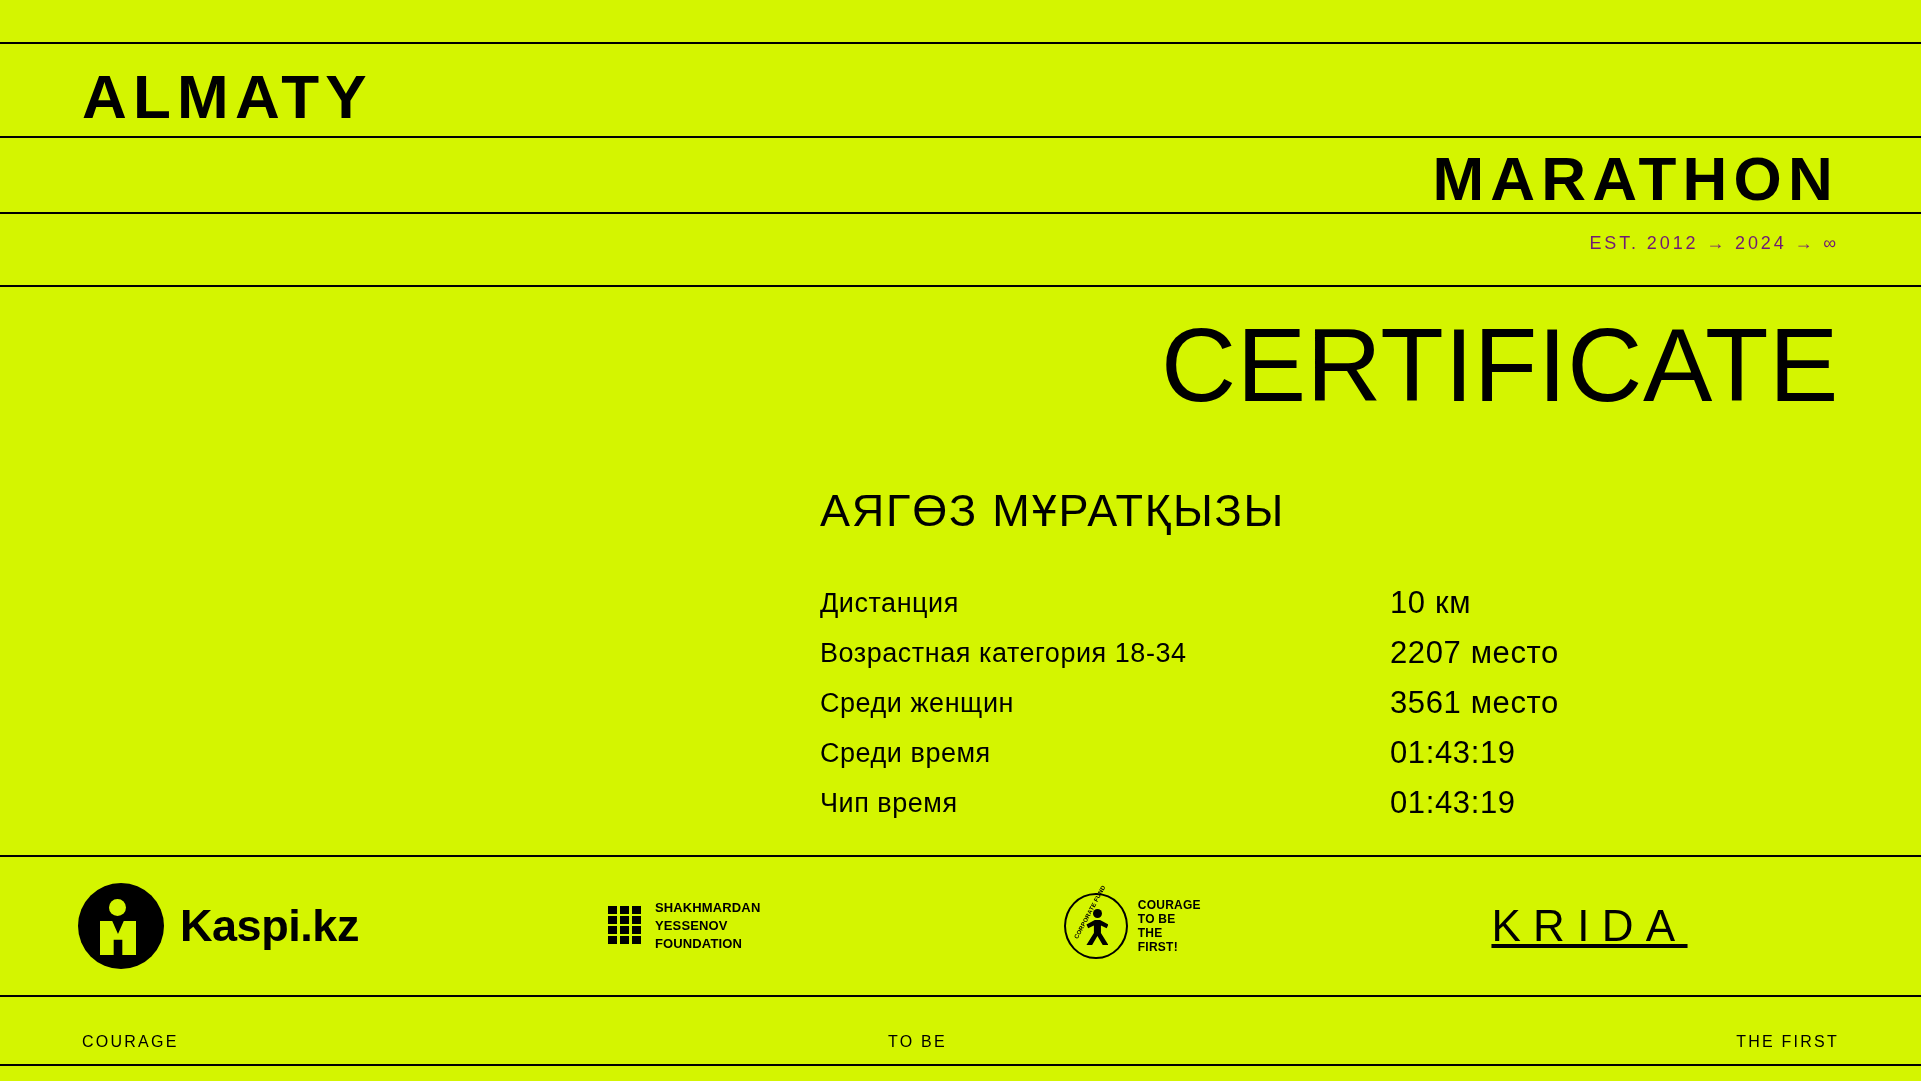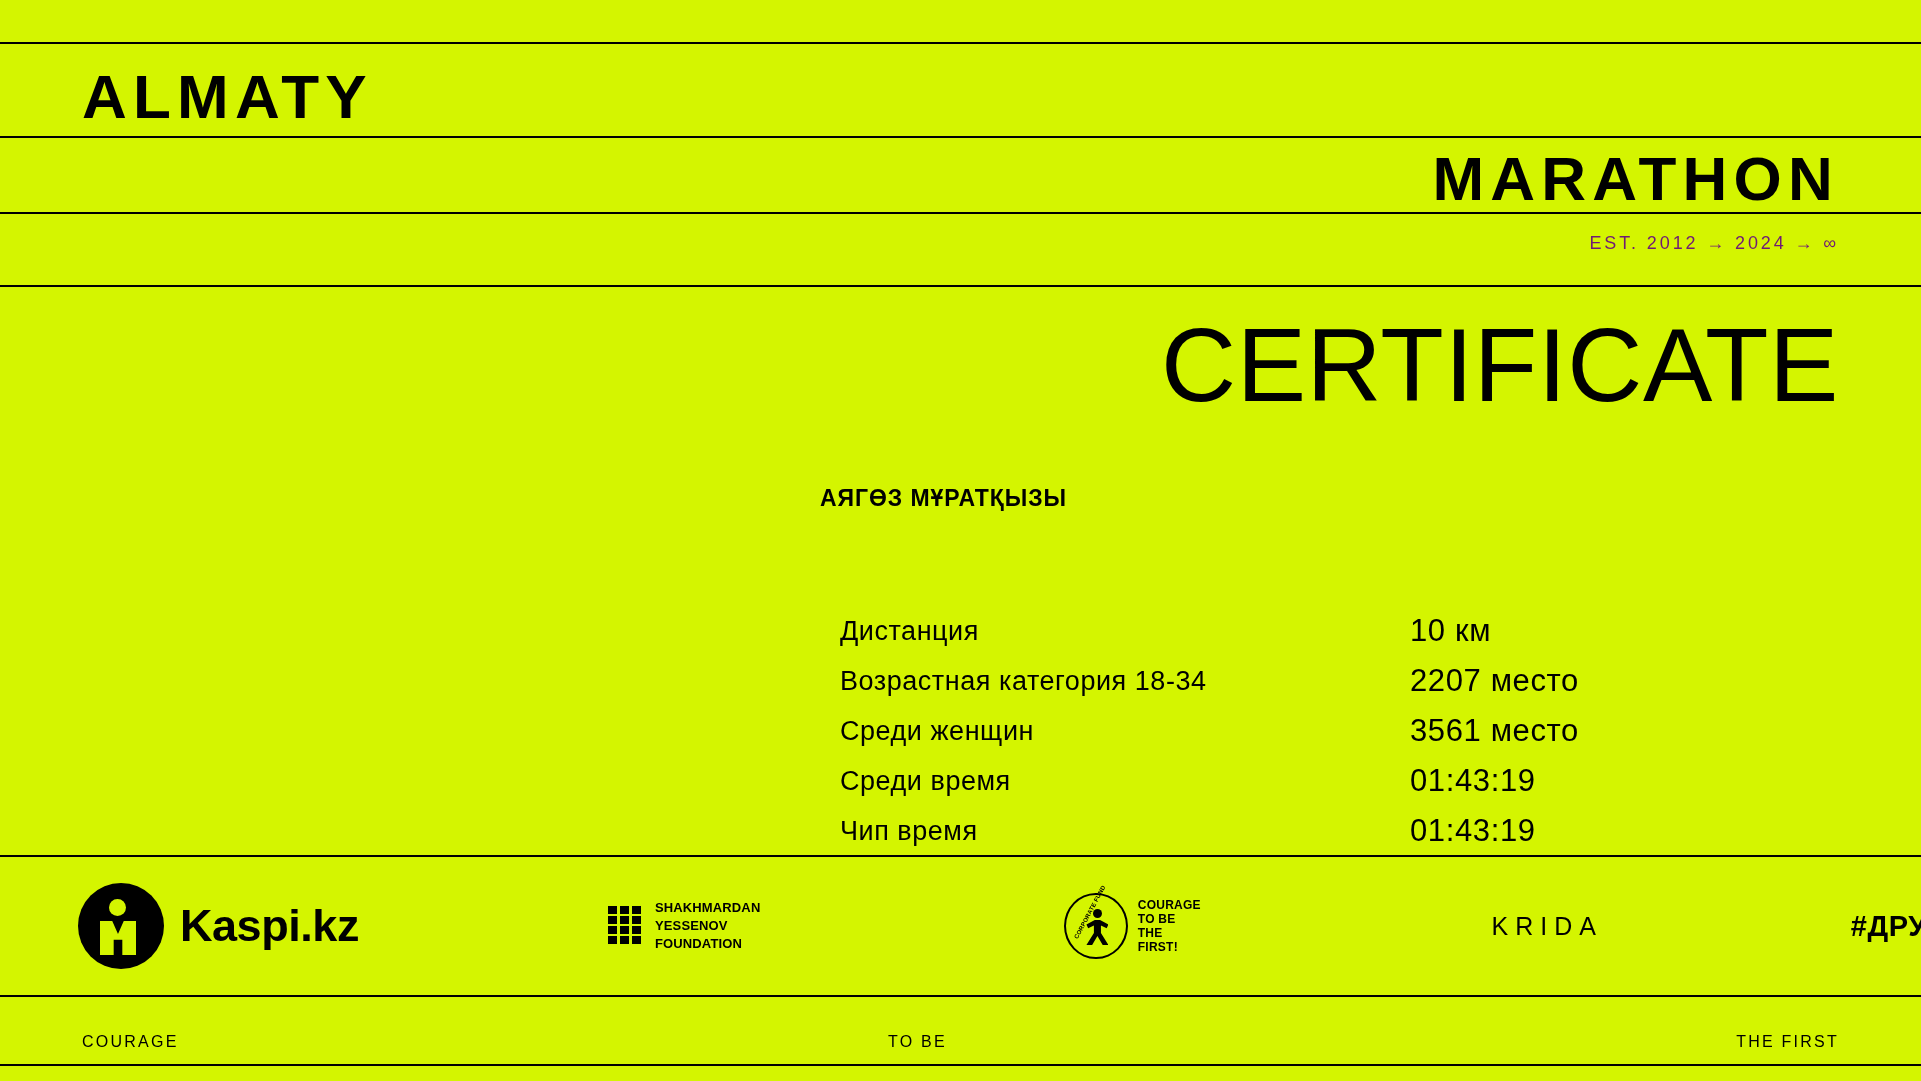--- a/index.html
+++ b/index.html
@@ -79,32 +79,31 @@
     font-weight: 400;
     color: #000;
     white-space: nowrap;
   }
 
   
   .athlete {
     position: absolute;
     left: 820px;
     top: 485px;
-    font-size: 23px;
-    font-weight: 700;
+    font-size: 45px;
+    font-weight: 400;
     letter-spacing: 0.04em;
     color: #000;
     white-space: nowrap;
   }
   .stats {
     position: absolute;
     left: 820px;
-    top: 606px;
+    top: 578px;
     width: 800px;
-    margin-left: 20px;
   }
   .stat-row {
     display: flex;
     height: 50px;
     align-items: center;
   }
   .stat-label {
     width: 570px;
     font-size: 27px;
     letter-spacing: 0.02em;
@@ -250,23 +249,24 @@
   }
   .cf-text {
     font-size: 12px;
     font-weight: 700;
     line-height: 14px;
     letter-spacing: 0.02em;
   }
 
   .sp-krida {
     margin-left: 250px;
-    font-size: 25px;
+    font-size: 44px;
     font-weight: 500;
     letter-spacing: 0.28em;
+    text-decoration: underline;
   }
   .sp-hash {
     margin-left: 210px;
     font-size: 29px;
     font-weight: 700;
     letter-spacing: 0.02em;
   }
 
   
   .footer {

